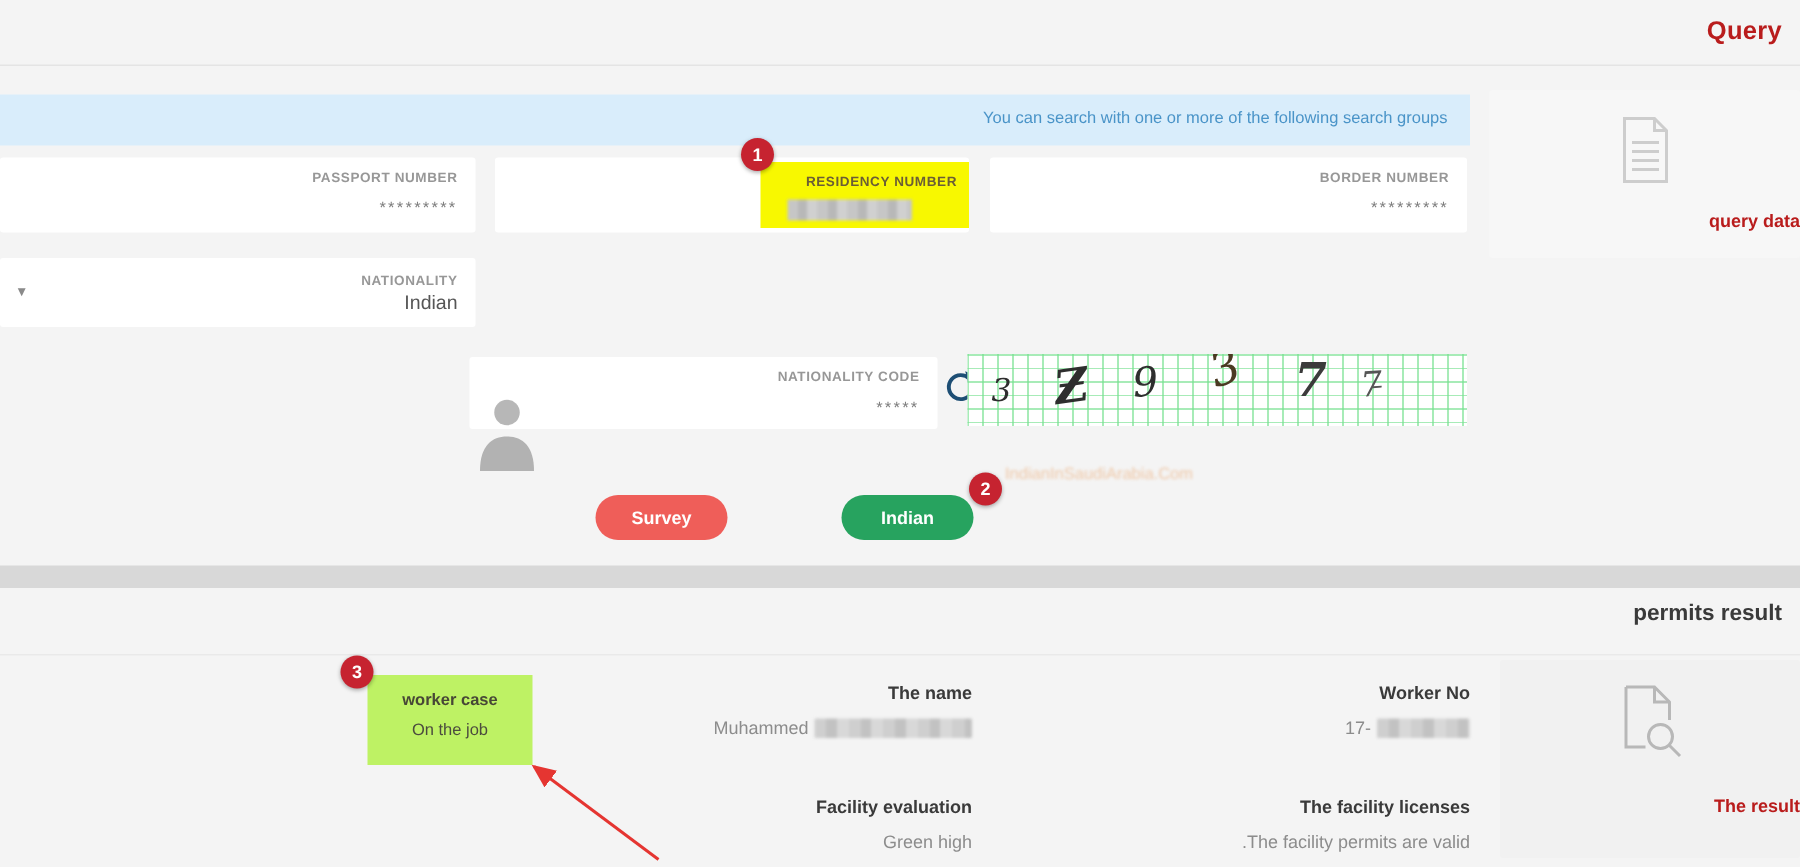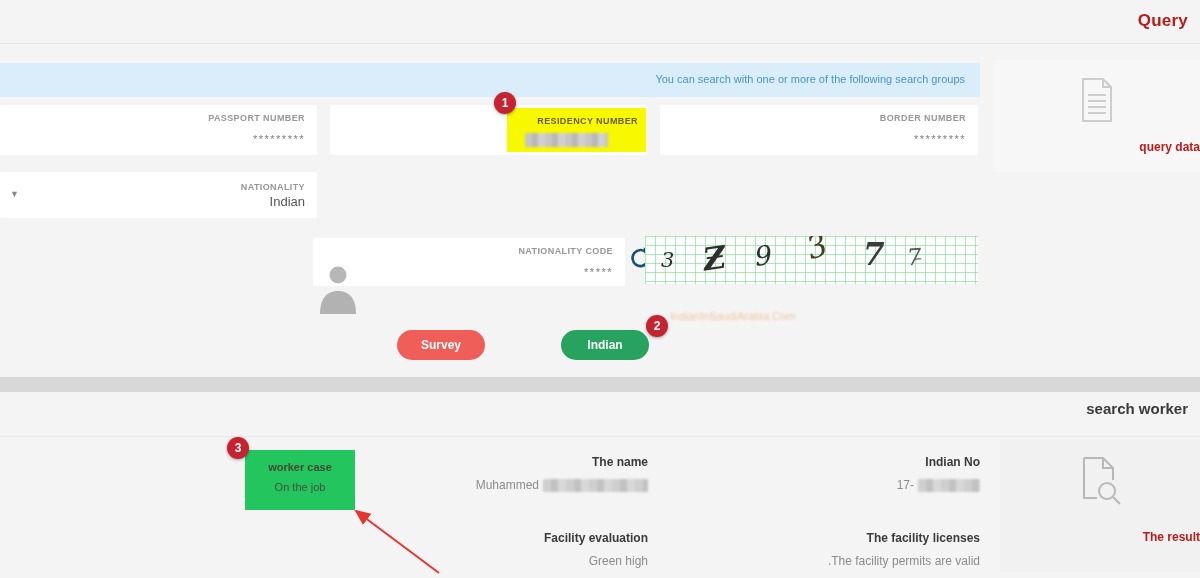--- a/index.html
+++ b/index.html
@@ -71,21 +71,21 @@
     box-shadow:0 1px 3px rgba(0,0,0,.35); z-index:8; }
   .badge-1 { left:494px; top:92px; }
   .badge-2 { left:646px; top:315px; }
   .badge-3 { left:227px; top:437px; }
 
   
   .divider { left:0; top:377px; width:1200px; height:15px; background:#d8d8d8; }
   .result-heading { right:12px; top:400px; font-size:15px; font-weight:bold; color:#3a3a3a; }
   .result-topline { left:0; top:436px; width:1200px; height:1px; background:#e9e9e9; }
 
-  .worker-case-box { left:245px; top:450px; width:110px; height:60px; background:#22c55e; text-align:center; z-index:4; }
+  .worker-case-box { left:245px; top:450px; width:110px; height:60px; background:#bef264; text-align:center; z-index:4; }
   .wc-label { margin-top:11px; font-size:11px; font-weight:bold; color:#474736; }
   .wc-value { margin-top:8px; font-size:11px; color:#4c4c3e; }
 
   .res-col { position:absolute; text-align:right; }
   .col-name { left:400px; top:455px; width:248px; }
   .col-workerno { left:740px; top:455px; width:240px; }
   .res-label { font-size:12px; font-weight:bold; color:#3a3a3a; line-height:14px; }
   .res-value { font-size:12px; color:#8c8c8c; line-height:14px; margin-top:9px; }
   .res-label.second { margin-top:39px; }
   .mask-inline { display:inline-block; vertical-align:middle; height:13px; border-radius:1px;
@@ -182,21 +182,21 @@
 </div>
 
 <button class="btn btn-survey">Survey</button>
 <button class="btn btn-search">Indian</button>
 
 <div class="badge badge-1">1</div>
 <div class="badge badge-2">2</div>
 <div class="badge badge-3">3</div>
 
 <div class="abs divider"></div>
-<div class="abs result-heading">search worker</div>
+<div class="abs result-heading">permits result</div>
 <div class="abs result-topline"></div>
 
 <div class="abs worker-case-box">
   <div class="wc-label">worker case</div>
   <div class="wc-value">On the job</div>
 </div>
 
 <svg class="abs arrow-svg" width="110" height="78">
   <defs>
     <marker id="ah" markerWidth="9" markerHeight="8" refX="7" refY="3.5" orient="auto">
@@ -209,21 +209,21 @@
 <div class="res-col col-name">
   <div class="res-label">The name</div>
   <div class="res-value">
     <span>Muhammed</span><span class="mask-inline mask-name"></span>
   </div>
   <div class="res-label second">Facility evaluation</div>
   <div class="res-value">Green high</div>
 </div>
 
 <div class="res-col col-workerno">
-  <div class="res-label">Indian No</div>
+  <div class="res-label">Worker No</div>
   <div class="res-value">
     <span>17-</span><span class="mask-inline mask-workerno"></span>
   </div>
   <div class="res-label second">The facility licenses</div>
   <div class="res-value">.The facility permits are valid</div>
 </div>
 
 <div class="abs side-panel panel-result">
   <span class="abs panel-icon" style="top:16px">
     <svg width="46" height="52" viewBox="0 0 46 52">

